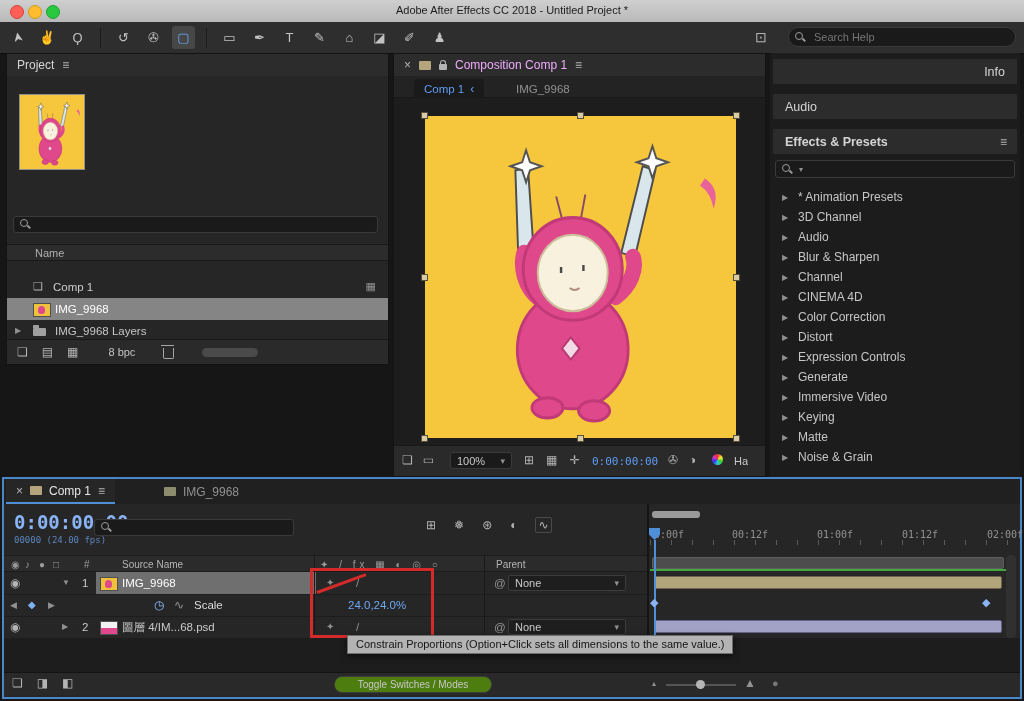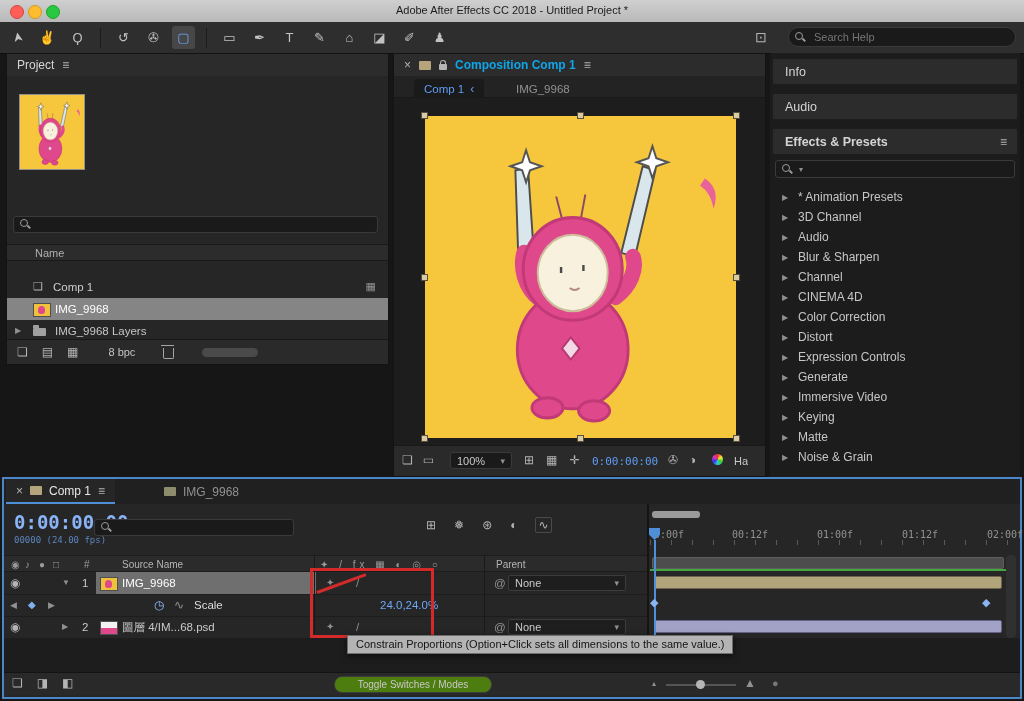--- a/index.html
+++ b/index.html
@@ -172,21 +172,21 @@
         <span style="width:56px;height:9px;background:#4a4a4a;border-radius:5px;margin-left:14px;display:inline-block;"></span>
       </div>
     </div>
   </div>
 
   <div class="panel" style="left:393px;top:53px;width:373px;height:424px;">
     <div class="phdr">
       <span class="ico">×</span>
       <span class="chip"></span>
       <span class="locki"></span>
-      <span style="font-weight:bold;color:#0ea5e9;">Composition Comp 1</span>
+      <span style="font-weight:normal;color:#f0abfc;">Composition Comp 1</span>
       <span class="ico">≡</span>
     </div>
 
     <div style="position:absolute;left:0;top:22px;width:100%;height:22px;background:#232323;border-bottom:1px solid #181818;box-sizing:border-box;">
       <div style="position:absolute;left:20px;top:3px;height:19px;background:#1a1a1a;border-radius:4px 4px 0 0;padding:0 10px;display:flex;align-items:center;gap:6px;">
         <span class="blue" style="font-size:11.5px;">Comp 1</span>
         <span class="blue" style="font-size:12px;">‹</span>
       </div>
       <div style="position:absolute;left:112px;top:3px;height:19px;padding:0 10px;display:flex;align-items:center;">
         <span class="dim" style="font-size:11.5px;">IMG_9968</span>
@@ -225,21 +225,21 @@
       </div>
       <span class="blue mono" style="position:absolute;left:198px;top:9px;font-size:11px;">0:00:00:00</span>
       <span class="ico" style="position:absolute;left:274px;top:8px;">✇</span>
       <span class="ico" style="position:absolute;left:295px;top:8px;">◑</span>
       <span class="cdot" style="position:absolute;left:318px;top:8px;"></span>
       <span style="position:absolute;left:340px;top:9px;color:#c9c9c9;font-size:11px;">Ha</span>
     </div>
   </div>
 
   <div class="panel" style="left:770px;top:53px;width:250px;height:424px;background:#1c1c1c;border:none;">
-    <div class="rp-bar" style="top:6px;">
+    <div class="rp-bar" style="top:6px;justify-content:flex-end;">
       <span>Info</span>
     </div>
     <div class="rp-bar" style="top:41px;">
       <span>Audio</span>
     </div>
     <div class="rp-bar" style="top:76px;">
       <span style="font-weight:bold;">Effects &amp; Presets</span>
       <span class="ico" style="position:absolute;right:10px;">≡</span>
     </div>
     <div class="field" style="position:absolute;left:5px;right:5px;top:107px;height:18px;">
@@ -379,21 +379,21 @@
     </div>
     <div style="position:absolute;left:650px;top:97px;width:348px;height:13px;background:#b2a57c;border:1px solid #6d6550;border-radius:2px;box-sizing:border-box;"></div>
 
     <div class="row" style="top:115px;">
       <span class="dim" style="left:6px;font-size:9px;">◀</span>
       <span style="left:24px;color:#7fb2f0;font-size:10px;">◆</span>
       <span class="dim" style="left:44px;font-size:9px;">▶</span>
       <span style="left:150px;color:#8ab4f8;font-size:12px;">◷</span>
       <span class="dim" style="left:170px;font-size:12px;">∿</span>
       <span style="left:190px;color:#dddddd;">Scale</span>
-      <span style="left:344px;color:#6ea8f5;margin-left:32px;">24.0,24.0%</span>
+      <span style="left:344px;color:#6ea8f5;">24.0,24.0%</span>
     </div>
     <span style="position:absolute;left:646px;top:117px;color:#8ab4f2;font-size:11px;z-index:21;">◆</span>
     <span style="position:absolute;left:978px;top:117px;color:#8ab4f2;font-size:11px;">◆</span>
 
     <div class="row" style="top:137px;">
       <span class="ico" style="left:6px;">◉</span>
       <span class="dim" style="left:58px;font-size:8px;">▶</span>
       <span style="left:78px;">2</span>
       <span class="pthumb" style="left:96px;top:5px;position:absolute;"></span>
       <span style="left:118px;">圖層 4/IM...68.psd</span>

